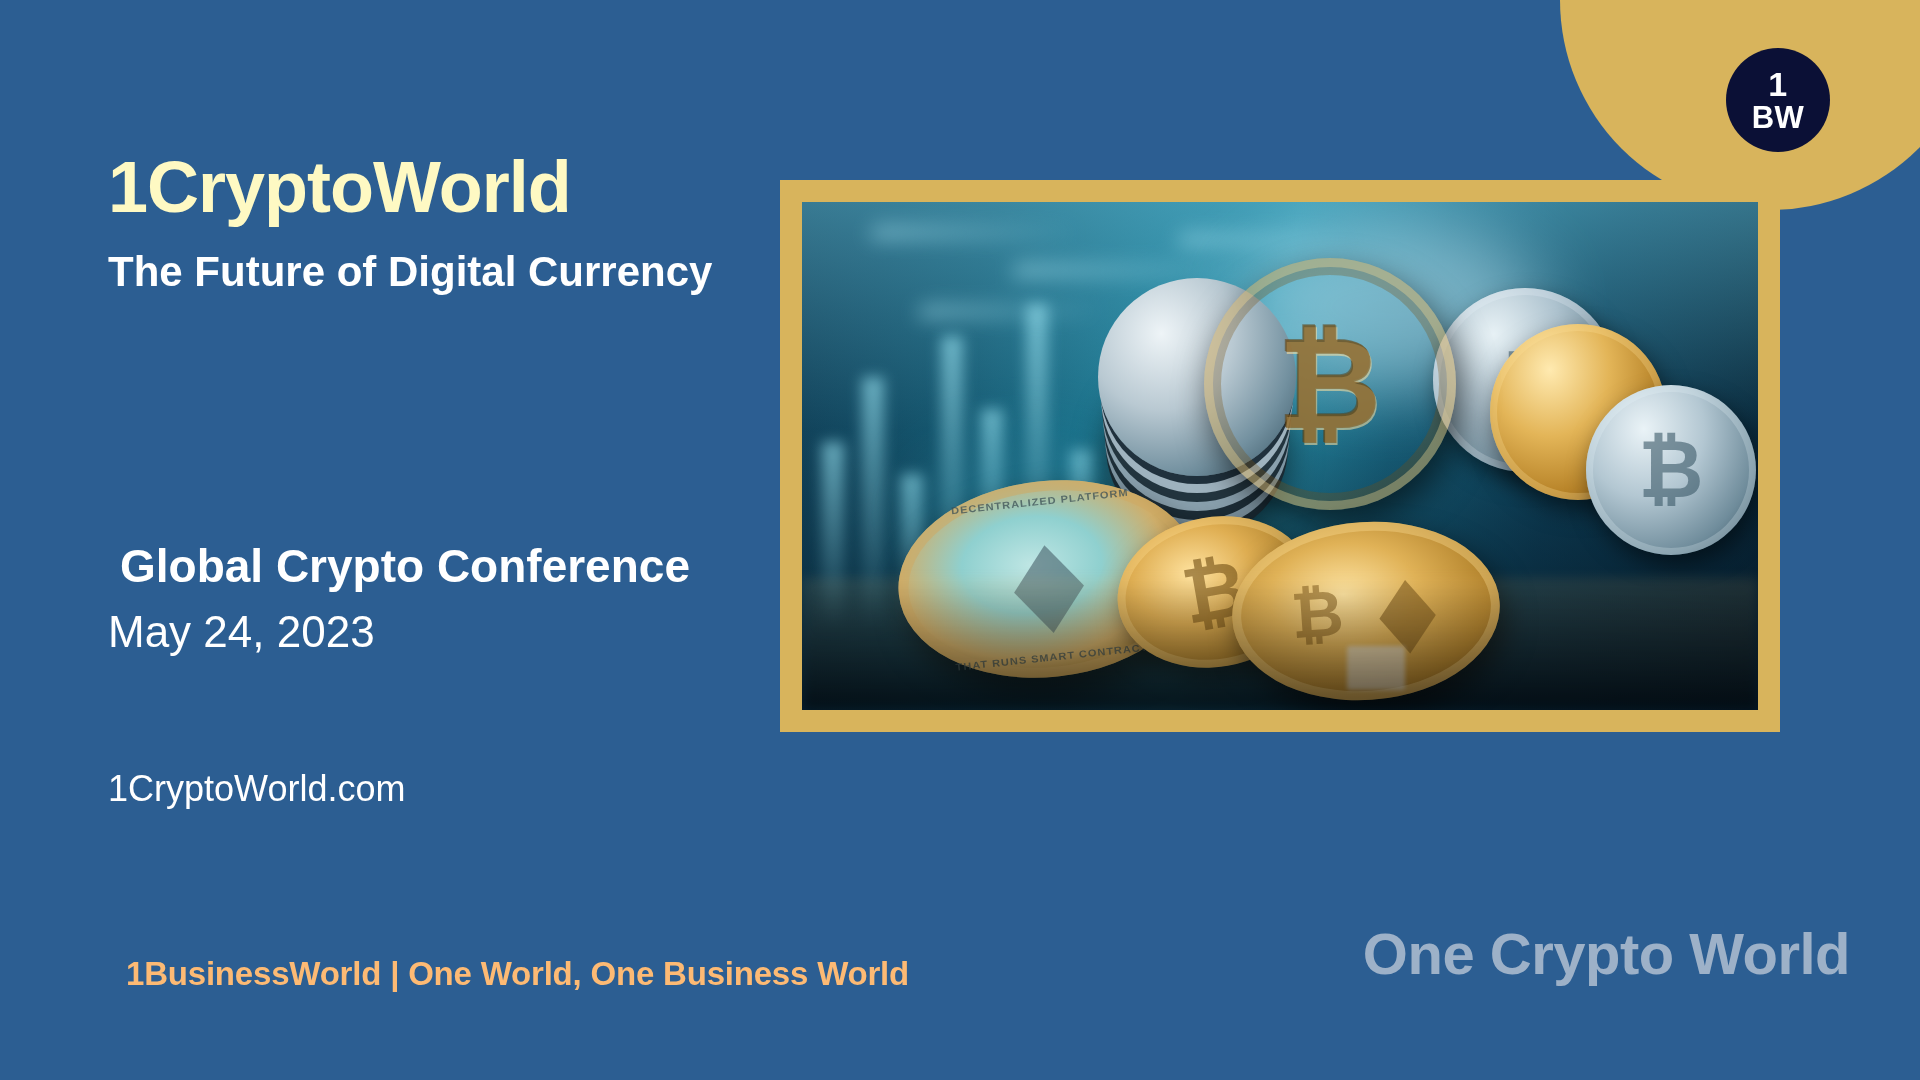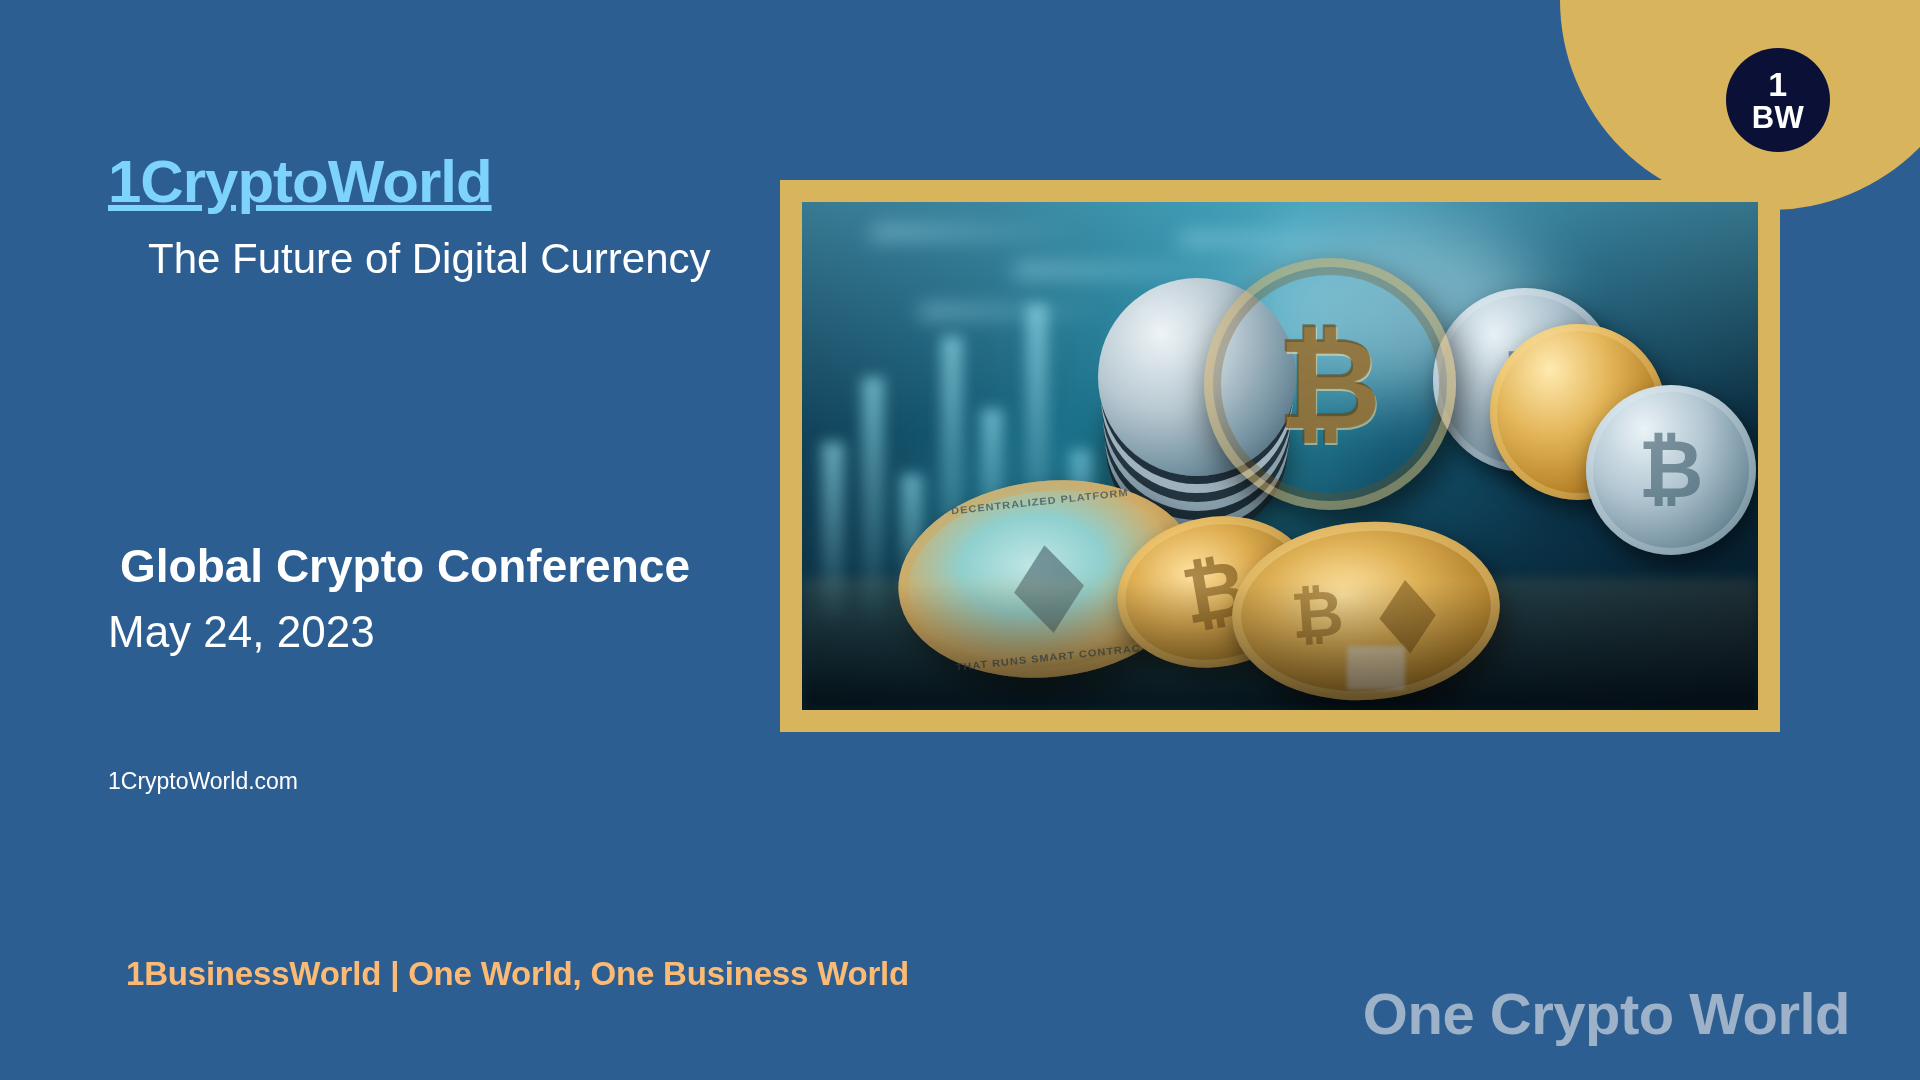--- a/index.html
+++ b/index.html
@@ -54,34 +54,32 @@
     letter-spacing:.5px;
   }
 
   
   .left-col {
     position:absolute;
     left:108px; top:150px;
     width:640px;
   }
   .brand-title {
-    color:#7dd3fc;
-    font-size:60px;
+    color:#fef9c3;
+    font-size:72px;
     font-weight:700;
     letter-spacing:-1px;
     line-height:1.05;
-    text-decoration:underline;
   }
   .brand-tagline {
     color:#ffffff;
     font-size:42px;
-    font-weight:400;
+    font-weight:700;
     margin-top:22px;
     line-height:1.15;
-    margin-left:40px;
   }
 
   .event-block {
     position:absolute;
     left:108px; top:540px;
     width:680px;
   }
   .event-name {
     color:#ffffff;
     font-size:46px;
@@ -94,21 +92,21 @@
     font-size:44px;
     font-weight:400;
     margin-top:14px;
     line-height:1.15;
   }
 
   .website {
     position:absolute;
     left:108px; top:768px;
     color:#ffffff;
-    font-size:23px;
+    font-size:36px;
     font-weight:400;
   }
 
   
   .photo-frame {
     position:absolute;
     left:780px; top:180px;
     width:1000px; height:552px;
     background:#d8b45c;
     padding:22px;
@@ -341,21 +339,21 @@
   .footer-left {
     position:absolute;
     left:126px; top:955px;
     color:#fdba74;
     font-size:33px;
     font-weight:700;
     letter-spacing:-.2px;
   }
   .footer-right {
     position:absolute;
-    right:70px; top:980px;
+    right:70px; top:920px;
     color:#9db1c8;
     font-size:58px;
     font-weight:700;
     letter-spacing:-.5px;
   }
 </style>
 </head>
 <body>
 
 <div id="stage">

